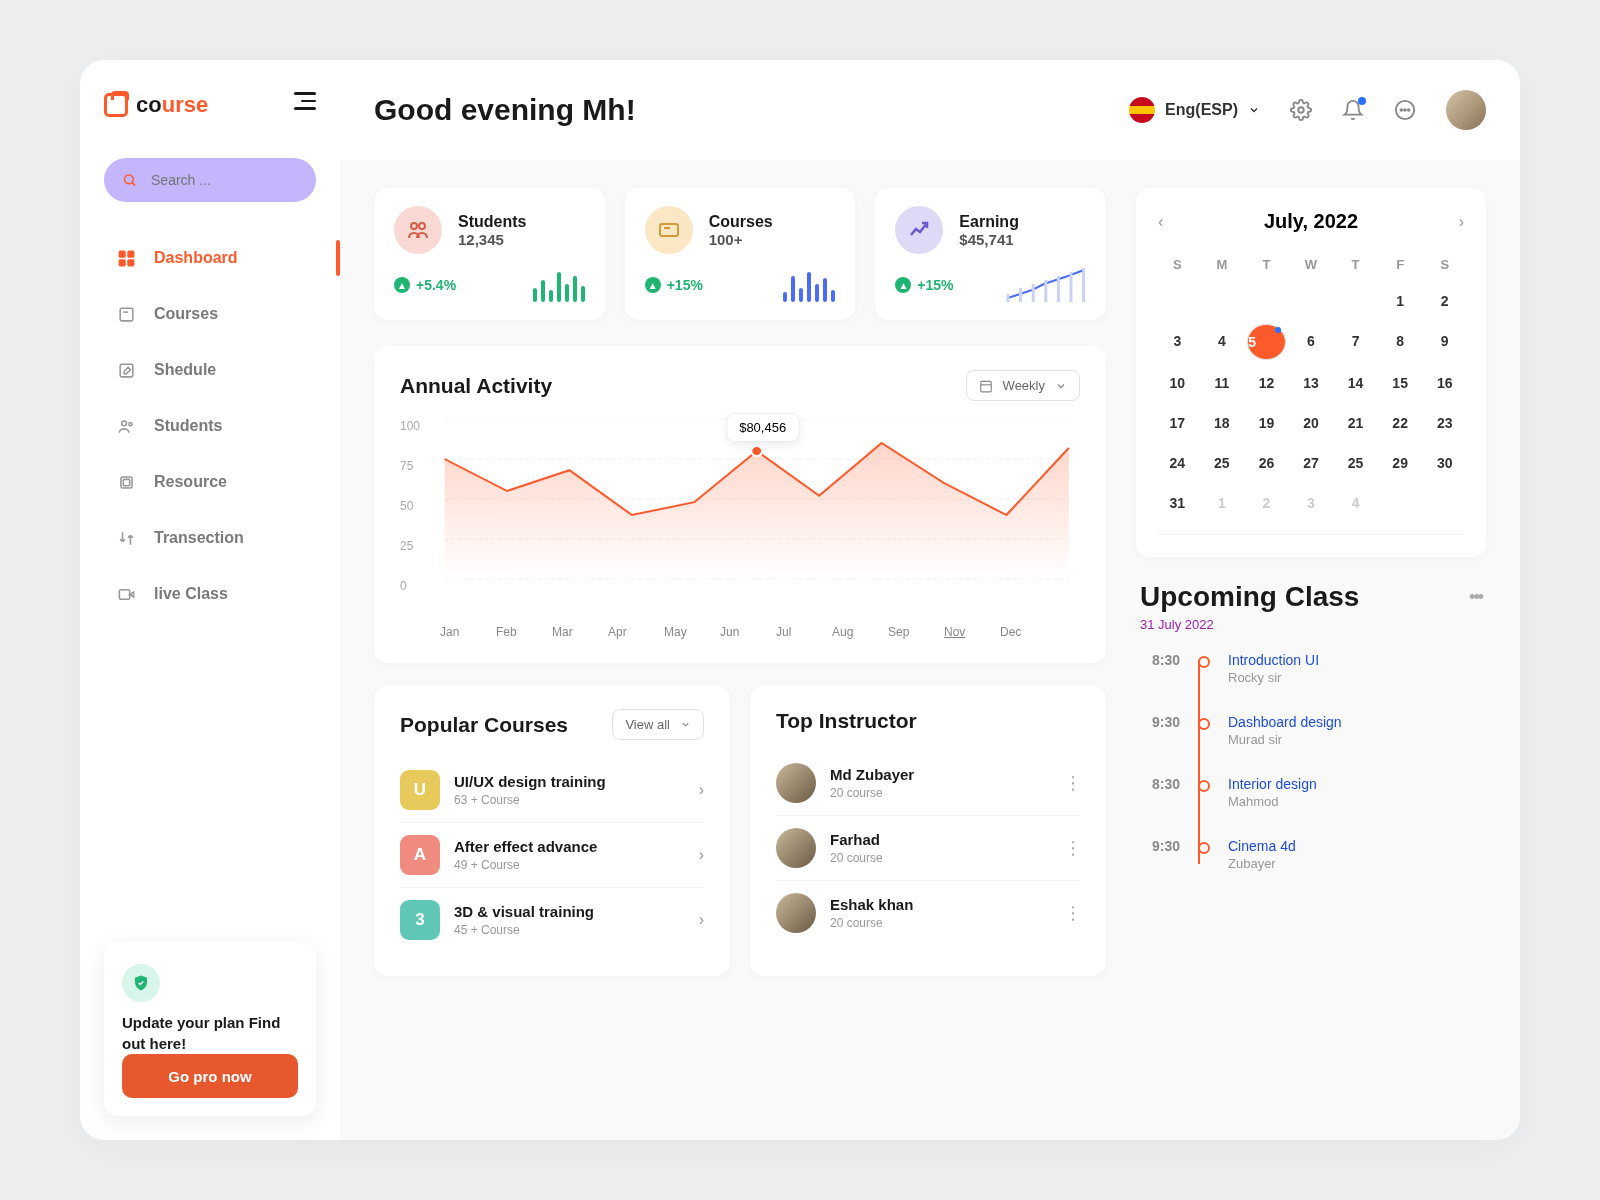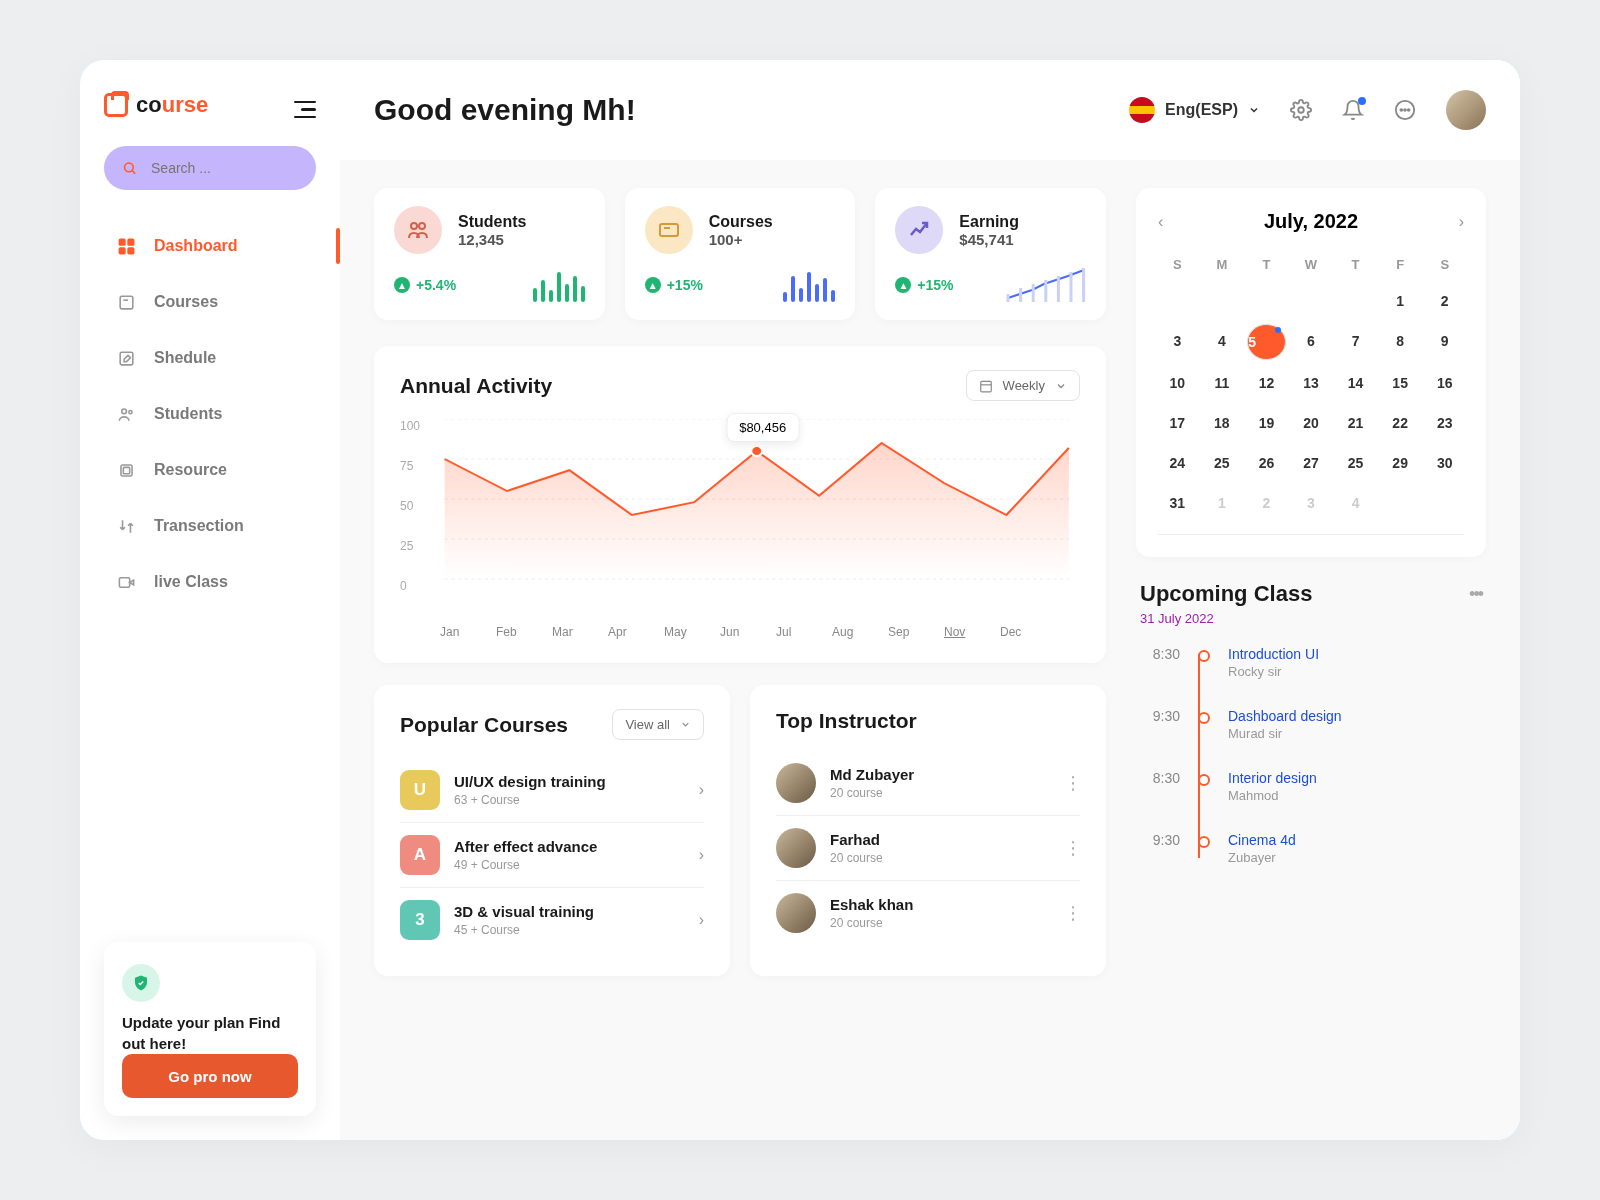--- a/index.html
+++ b/index.html
@@ -1,19 +1,19 @@
 <!DOCTYPE html>
 <html><head>
 <meta charset="utf-8">
 <style>
 *{box-sizing:border-box;margin:0;padding:0;font-family:'Segoe UI',Tahoma,sans-serif}
 body{background:#eceef0;width:1600px;height:1200px;overflow:hidden;display:flex;align-items:center;justify-content:center}
 .app{width:1440px;height:1080px;background:#fff;border-radius:24px;display:flex;overflow:hidden;box-shadow:0 8px 40px rgba(0,0,0,0.04)}
 .sidebar{width:260px;padding:32px 24px 24px;display:flex;flex-direction:column;position:relative}
-.logo-row{display:flex;align-items:flex-end;justify-content:space-between;margin-bottom:28px}
+.logo-row{display:flex;align-items:flex-start;justify-content:space-between;margin-bottom:40px}
 .logo{display:flex;align-items:center;gap:8px;font-weight:800;font-size:22px}
 .logo-ico{width:24px;height:24px;border:3px solid #ff5a2b;border-radius:5px;position:relative}
 .logo-ico::before{content:'';position:absolute;top:-5px;left:4px;width:12px;height:6px;border:3px solid #ff5a2b;border-bottom:none;border-radius:4px 4px 0 0}
 .logo .c1{color:#1a1a1a}
 .logo .c2{color:#ff5a2b}
 .hamb{display:flex;flex-direction:column;gap:5px;cursor:pointer}
 .hamb span{display:block;width:22px;height:2.5px;background:#1a1a1a;border-radius:2px}
 .hamb span:nth-child(2){width:15px;margin-left:auto}
 .search{background:#c4b5fd;border-radius:22px;height:44px;display:flex;align-items:center;padding:0 18px;gap:14px;margin-bottom:30px}
 .search input{border:none;background:none;outline:none;font-size:14px;color:#666;width:100%}
@@ -78,26 +78,26 @@
 .cal-nav{color:#999;cursor:pointer;font-size:16px}
 .cal-grid{display:grid;grid-template-columns:repeat(7,1fr);gap:6px;text-align:center}
 .cal-dh{font-size:13px;color:#999;font-weight:600;padding:6px 0}
 .cal-d{font-size:14px;color:#333;font-weight:600;padding:9px 0;cursor:pointer;border-radius:50%;position:relative}
 .cal-d.sel{background:#ff5a2b;color:#fff}
 .cal-d.sel::after{content:'';position:absolute;top:2px;right:4px;width:6px;height:6px;background:#2b6fff;border-radius:50%}
 .cal-d.muted{color:#ccc}
 .cal-div{border-top:1px solid #eee;margin:14px 0 0}
 .up{padding:0 4px}
 .up-hd{display:flex;align-items:center;justify-content:space-between}
-.up h3{font-size:22px;font-weight:800;color:#1a1a1a}
+.up h3{font-size:28px;font-weight:800;color:#1a1a1a}
 .up-date{font-size:13px;color:#a21caf;margin:4px 0 20px}
 .tl{position:relative;padding-left:0}
 .tl-line{position:absolute;left:58px;top:8px;bottom:8px;width:2px;background:#ff5a2b}
 .tl-it{display:flex;align-items:flex-start;gap:18px;margin-bottom:28px;position:relative}
-.tl-time{width:40px;font-size:14px;color:#888;font-weight:400;text-align:right}
+.tl-time{width:40px;font-size:14px;color:#888;font-weight:700;text-align:right}
 .tl-dot{width:12px;height:12px;border:2px solid #ff5a2b;background:#fff;border-radius:50%;margin-top:4px;z-index:1}
 .tl-txt h5{font-size:14px;font-weight:400;color:#1d4ed8}
 .tl-txt span{font-size:13px;color:#999}
 svg{display:block}
 </style>
 </head>
 <body>
 
 <div class="app">
   <aside class="sidebar">

